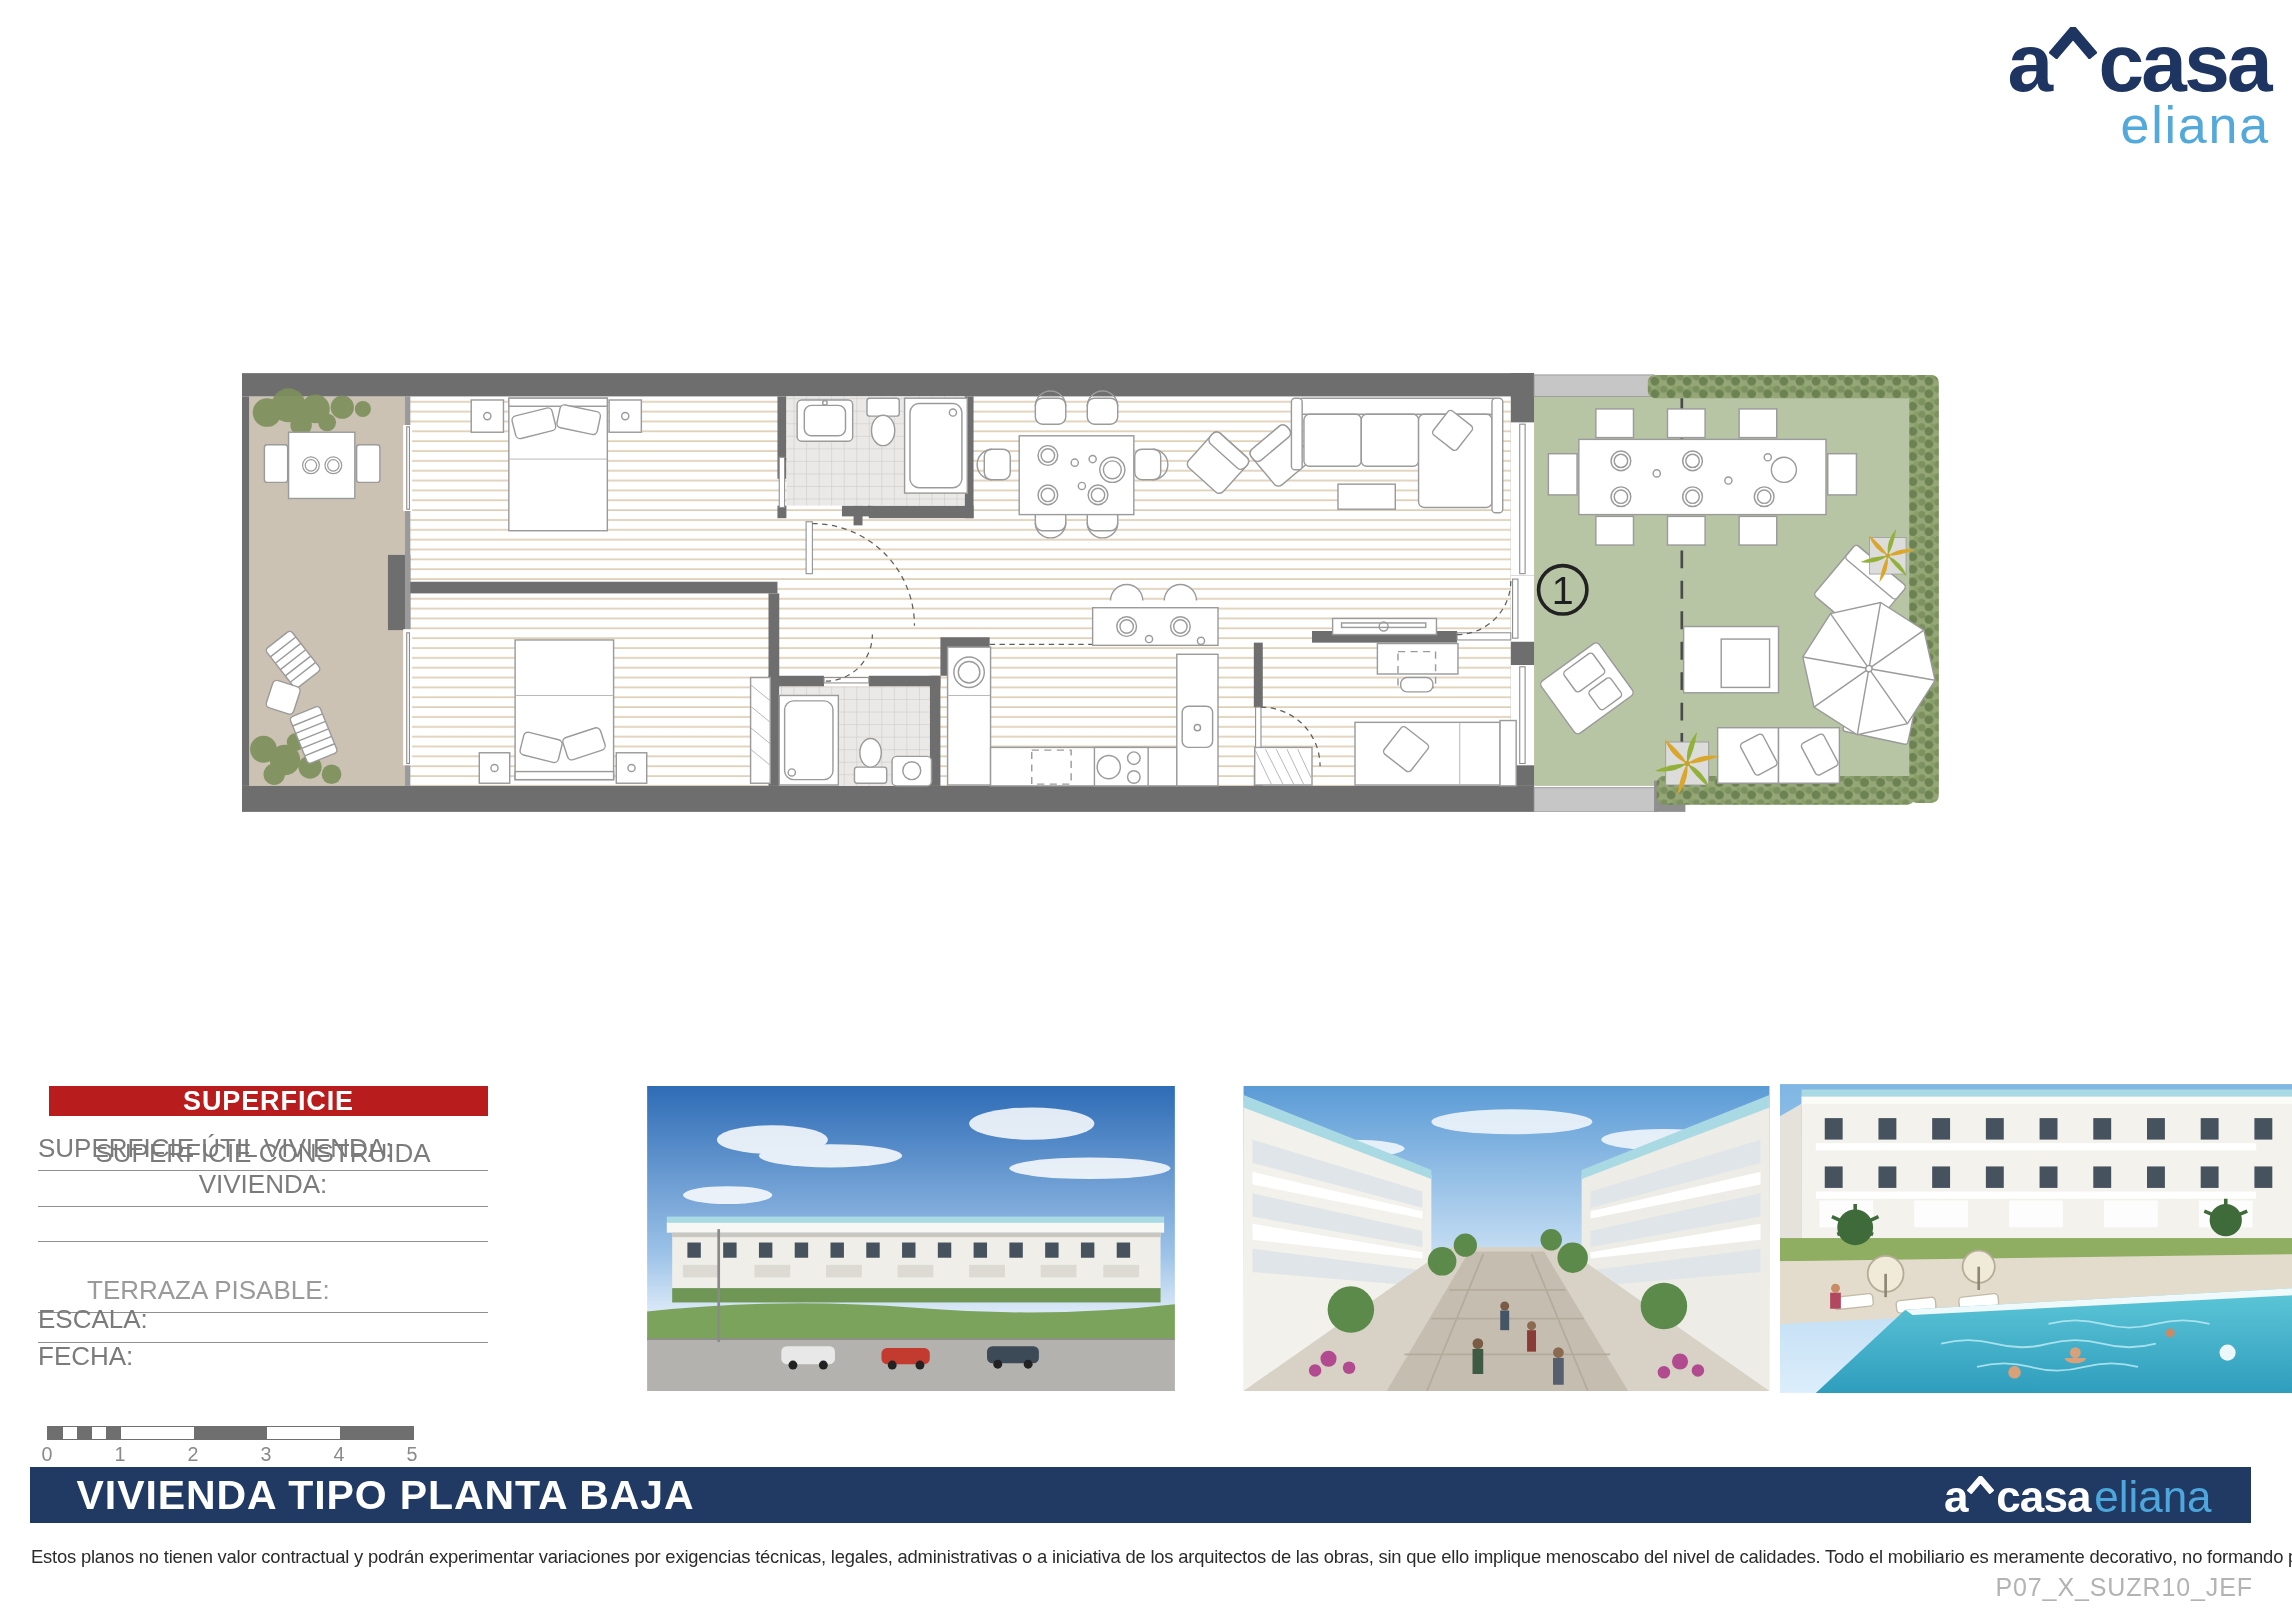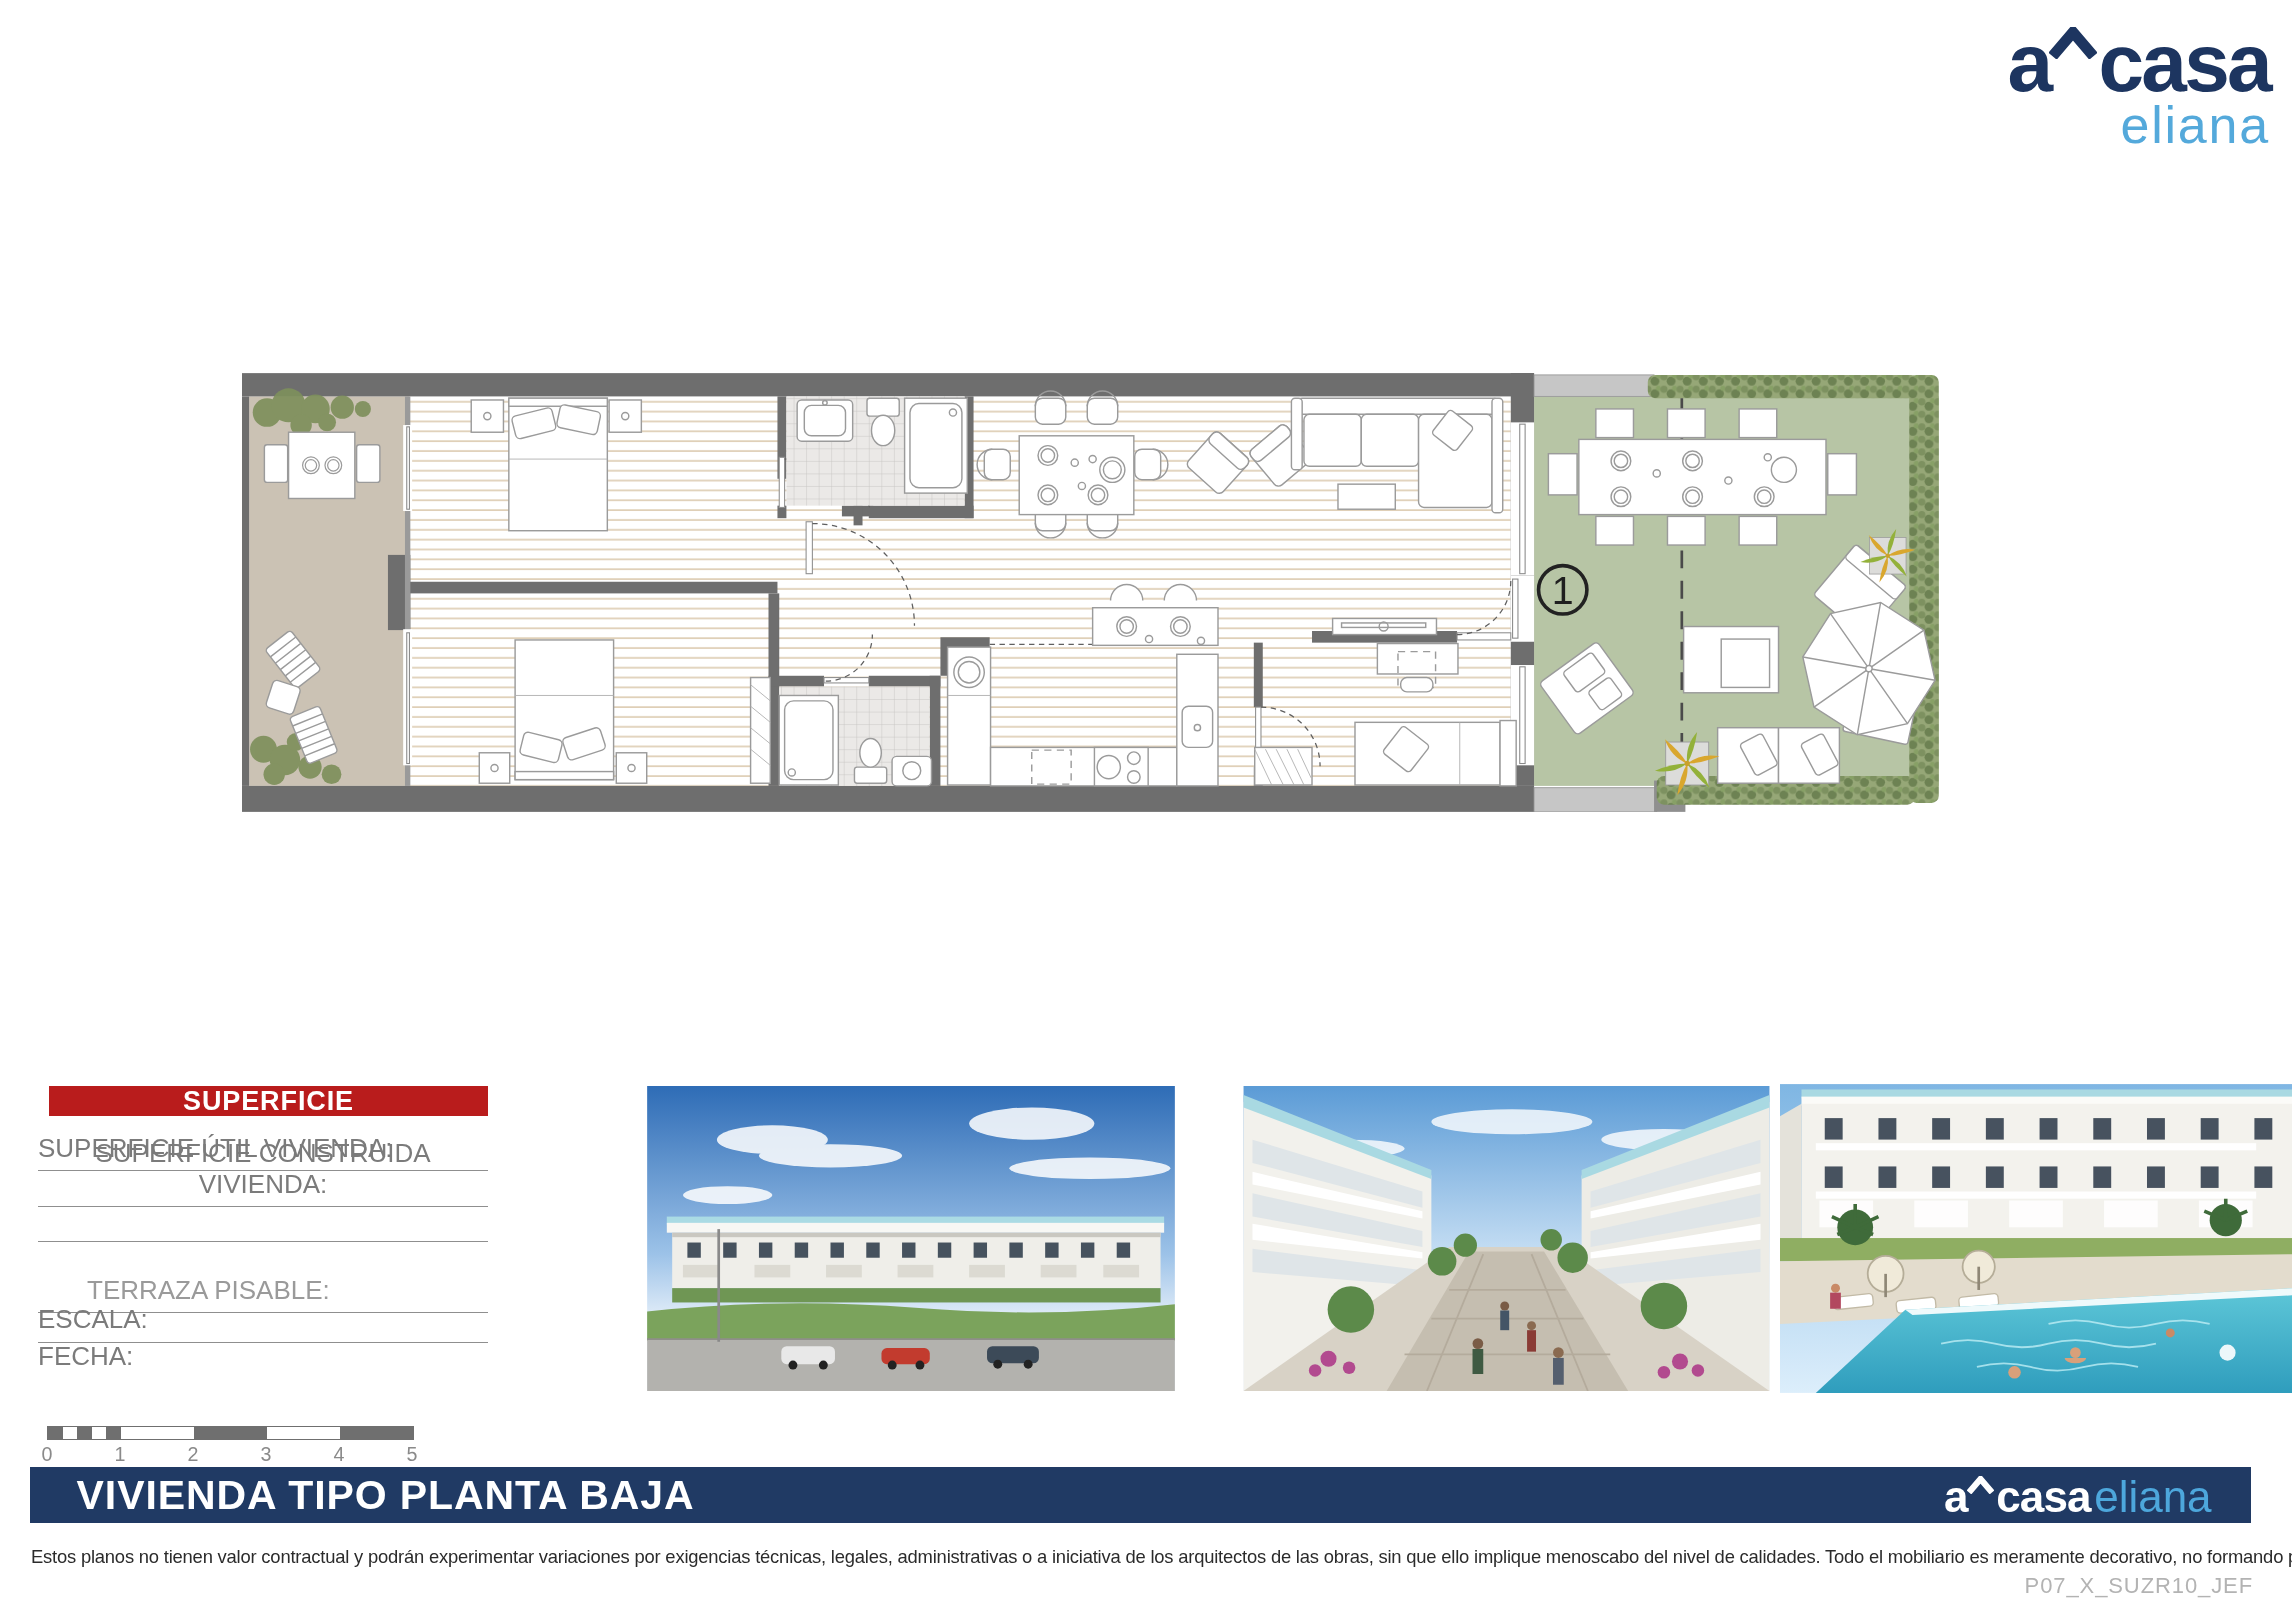--- a/index.html
+++ b/index.html
@@ -56,21 +56,21 @@
   
   .photo{position:absolute;overflow:hidden;}
   .photo svg{display:block;}
   #photo1{left:647px;top:1086px;width:528px;height:305px;}
   #photo2{left:1243px;top:1086px;width:527px;height:305px;}
   #photo3{left:1780px;top:1084px;width:512px;height:309px;}
 
   
   .disclaimer{position:absolute;left:31px;top:1546px;font-size:18.4px;color:#2b2b2b;
               white-space:nowrap;letter-spacing:-0.2px;}
-  .doccode{position:absolute;right:40px;top:1573px;font-size:22px;color:#b3b3b3;letter-spacing:0.9px;}
+  .doccode{position:absolute;right:40px;top:1573px;font-size:25px;color:#b3b3b3;letter-spacing:0.9px;}
 </style>
 </head>
 <body>
 
 <div id="page">
 
   <div class="logo-top">
     <div class="logo-main">
       <span>a</span>
       <svg class="caret" viewBox="0 0 40 26">

